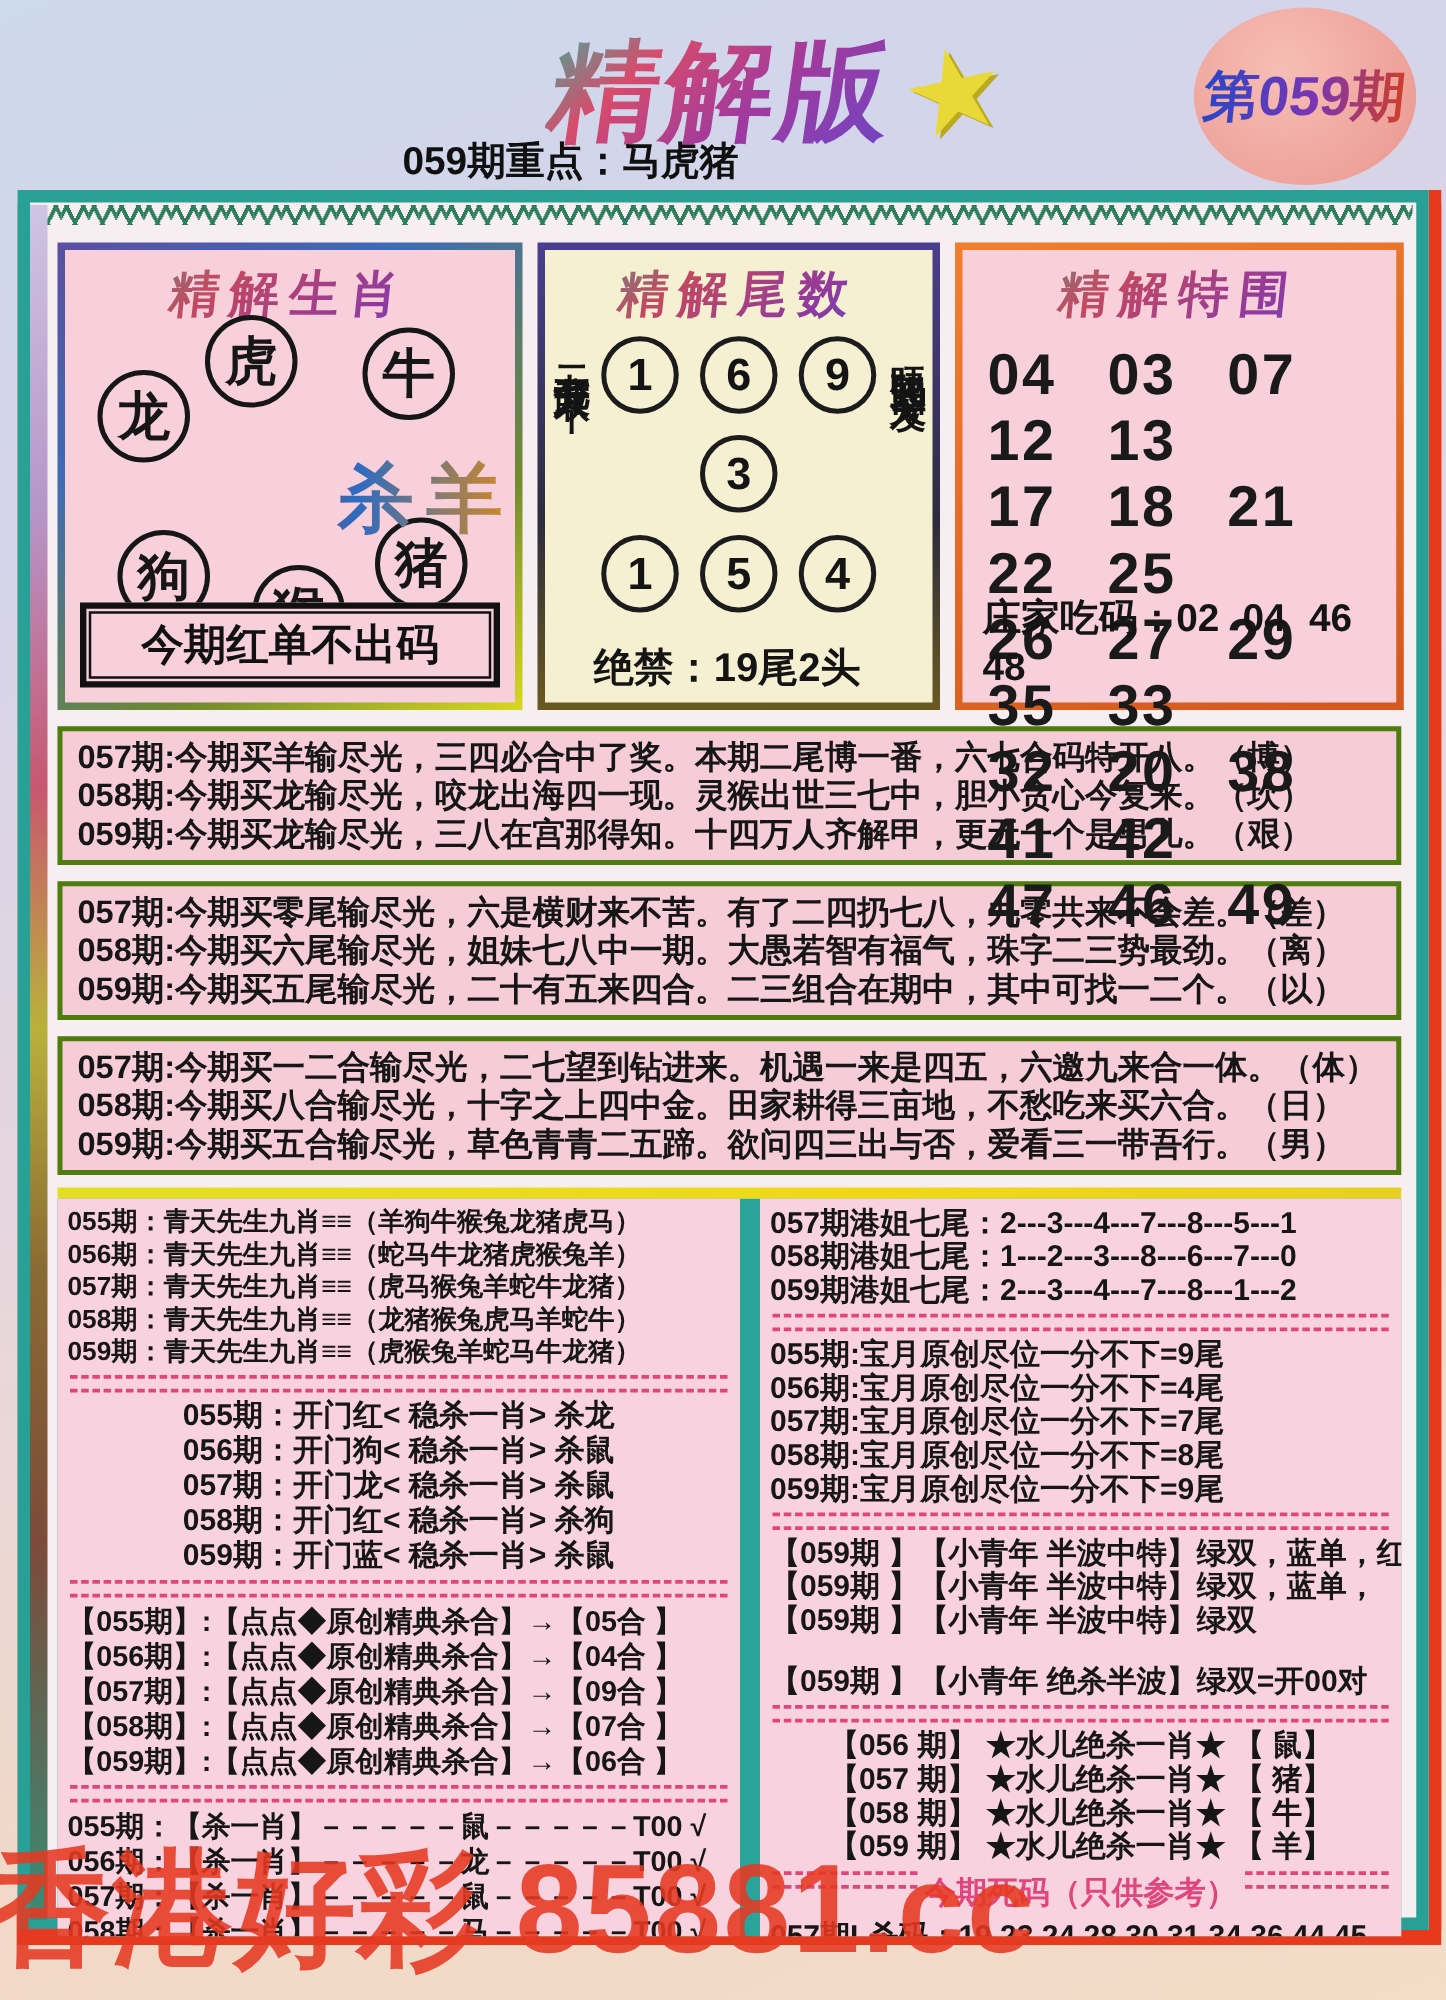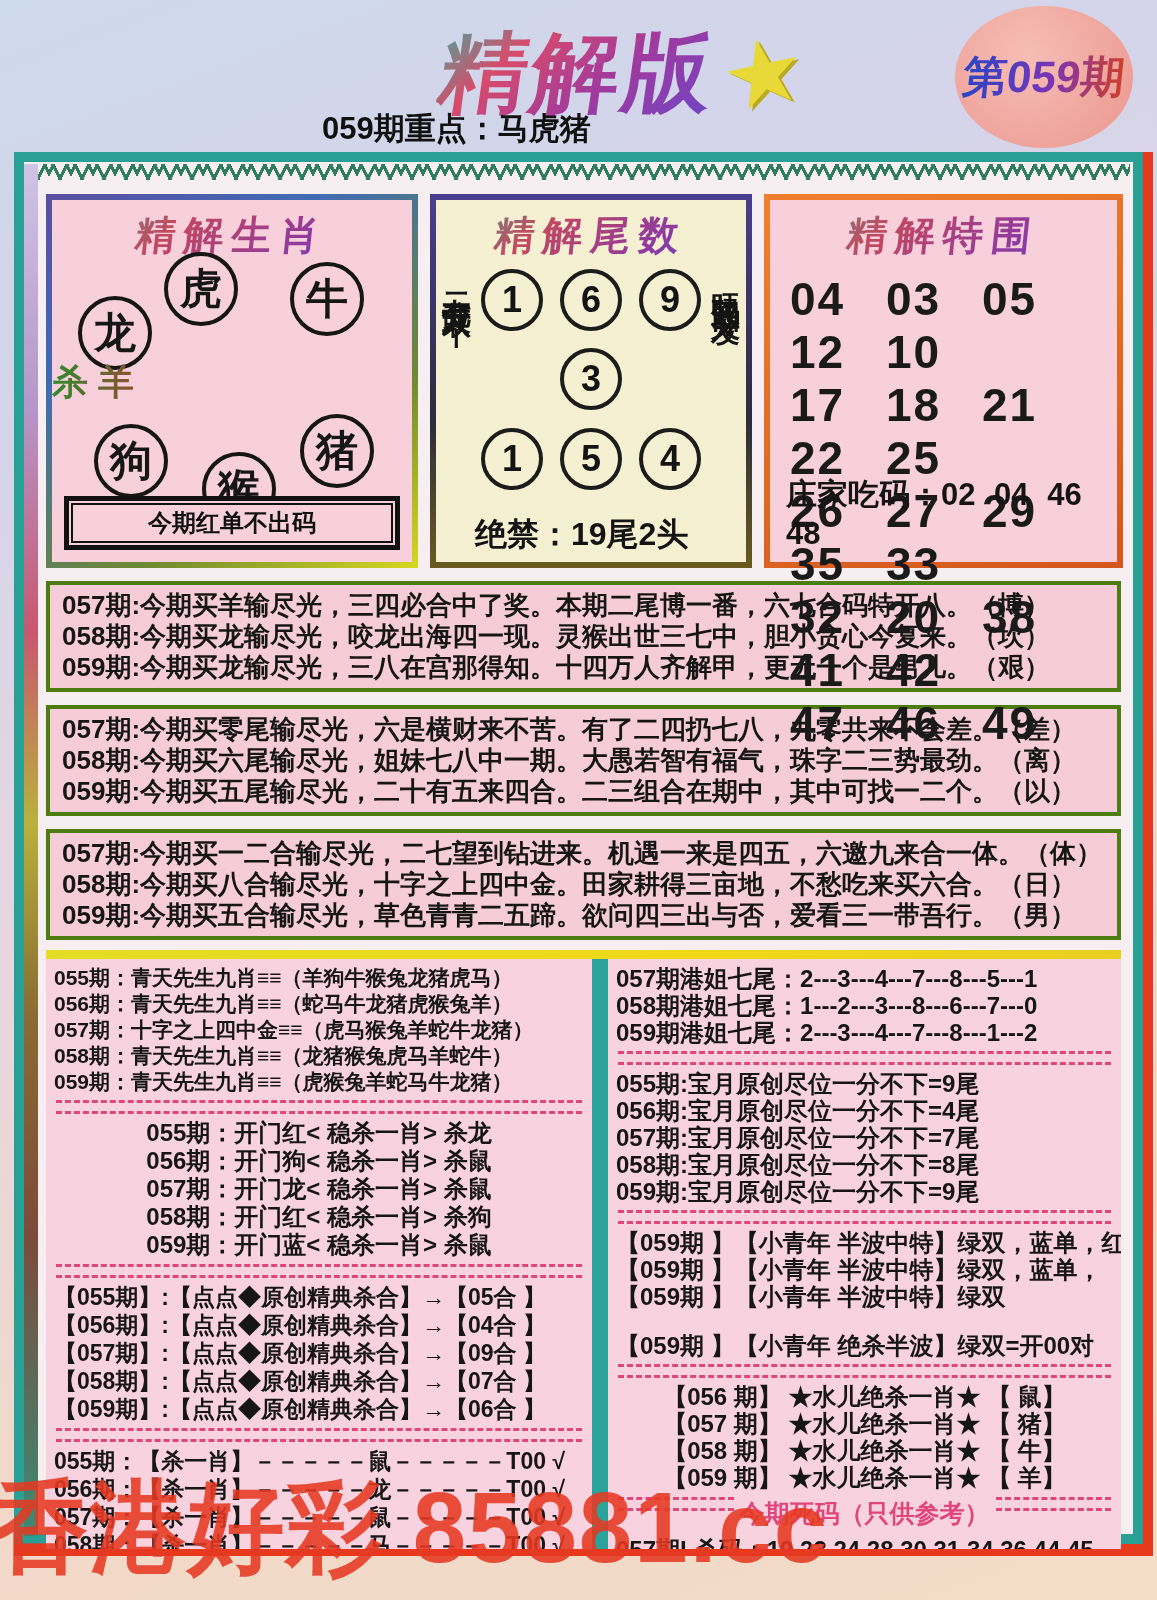--- a/index.html
+++ b/index.html
@@ -50,26 +50,26 @@
   .box-title{font-family:"DejaVu Serif", serif;font-weight:bold;font-size:40px;letter-spacing:8px;
       text-align:center;padding-top:8px;transform:skewX(-6deg);
       background:linear-gradient(135deg,#3fae9b 0%,#c4485f 35%,#8f3aa0 70%,#4a55c0 100%);
       -webkit-background-clip:text;background-clip:text;color:transparent;}
 
   
   .zcircle{position:absolute;width:66px;height:66px;border:4px solid #161616;border-radius:50%;
       display:flex;align-items:center;justify-content:center;font-size:42px;font-weight:bold;color:#161616;}
   .zc0{left:112px;top:52px;}  .zc1{left:238px;top:62px;}  .zc2{left:26px;top:96px;}
   .zc3{left:42px;top:224px;}  .zc4{left:150px;top:252px;} .zc5{left:248px;top:214px;}
-  .kill-sheep{position:absolute;left:0;right:0;top:158px;text-align:left;font-size:36px;font-weight:bold;
+  .kill-sheep{position:absolute;left:0;right:0;top:158px;text-align:right;font-size:61px;font-weight:bold;
       background:linear-gradient(90deg,#2e8b2e 0%,#c03030 35%,#2e6bc0 65%,#d88a20 100%);
       -webkit-background-clip:text;background-clip:text;color:transparent;letter-spacing:10px;}
   .zfooter{position:absolute;left:12px;right:12px;bottom:12px;border:5px solid #111;
       background:#f8d0dc;box-shadow:inset 0 0 0 2px #f8d0dc, inset 0 0 0 4px #111;
-      text-align:center;font-size:24px;font-weight:bold;color:#111;padding:6px 0;}
+      text-align:center;font-size:34px;font-weight:bold;color:#111;padding:6px 0;}
 
   
   .tails-body{display:flex;height:calc(100% - 64px);padding:2px 6px 0 6px;box-sizing:border-box;}
   .vtext{writing-mode:vertical-rl;text-orientation:upright;font-size:29px;font-weight:bold;color:#141414;
       letter-spacing:4px;line-height:1;padding-top:6px;}
   .tails-center{flex:1;display:flex;flex-direction:column;justify-content:space-between;padding:4px 4px 0 4px;}
   .trow{display:flex;justify-content:space-between;padding:0 6px;}
   .trow.mid{justify-content:center;}
   .ncircle{width:54px;height:54px;border:4px solid #1c1c1c;border-radius:50%;
       display:flex;align-items:center;justify-content:center;font-size:36px;font-weight:bold;color:#141414;background:transparent;}
@@ -162,21 +162,21 @@
               </div>
               <div class="vtext">旺码三四今又发</div>
             </div>
           </div>
         </div>
 
         <div class="boxwrap special">
           <div class="boxin pink">
             <div class="box-title">精解特围</div>
             <div class="sp-grid">
-              <div class="sp-row">04 03 05 12 10</div>
+              <div class="sp-row">04 03 07 12 13</div>
               <div class="sp-row">17 18 21 22 25</div>
               <div class="sp-row">26 27 29 35 33</div>
               <div class="sp-row">32 20 38 41 42</div>
               <div class="sp-row">47 46 49</div>
             </div>
             <div class="sp-footer">庄家吃码：02 04 46 48</div>
           </div>
         </div>
       </div>
 
@@ -196,21 +196,21 @@
         <div class="bline">059期:今期买五合输尽光，草色青青二五蹄。欲问四三出与否，爱看三一带吾行。（男）</div>
       </div>
 
       <div class="ystrip"></div>
 
       <div class="bottom">
 
         <div class="panel left">
           <div class="line sm">055期：青天先生九肖≡≡（羊狗牛猴兔龙猪虎马）</div>
           <div class="line sm">056期：青天先生九肖≡≡（蛇马牛龙猪虎猴兔羊）</div>
-          <div class="line sm">057期：十字之上四中金≡≡（虎马猴兔羊蛇牛龙猪）</div>
+          <div class="line sm">057期：青天先生九肖≡≡（虎马猴兔羊蛇牛龙猪）</div>
           <div class="line sm">058期：青天先生九肖≡≡（龙猪猴兔虎马羊蛇牛）</div>
           <div class="line sm">059期：青天先生九肖≡≡（虎猴兔羊蛇马牛龙猪）</div>
           <div class="sep"></div>
           <div class="line ctr">055期：开门红&lt; 稳杀一肖&gt; 杀龙</div>
           <div class="line ctr">056期：开门狗&lt; 稳杀一肖&gt; 杀鼠</div>
           <div class="line ctr">057期：开门龙&lt; 稳杀一肖&gt; 杀鼠</div>
           <div class="line ctr">058期：开门红&lt; 稳杀一肖&gt; 杀狗</div>
           <div class="line ctr">059期：开门蓝&lt; 稳杀一肖&gt; 杀鼠</div>
           <div class="sep"></div>
           <div class="line dd">【055期】:【点点◆原创精典杀合】→【05合 】</div>

